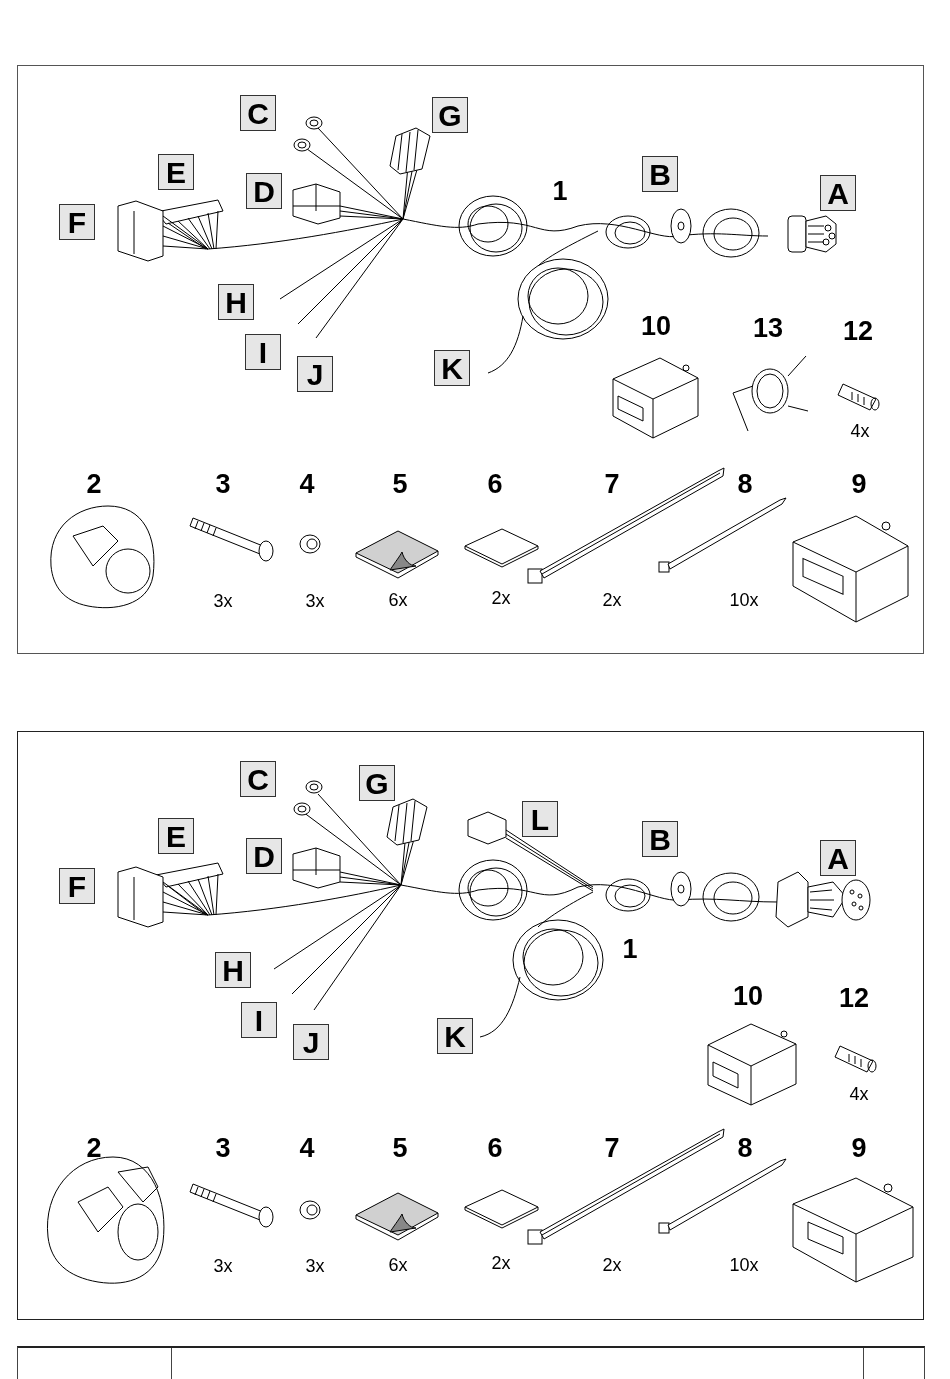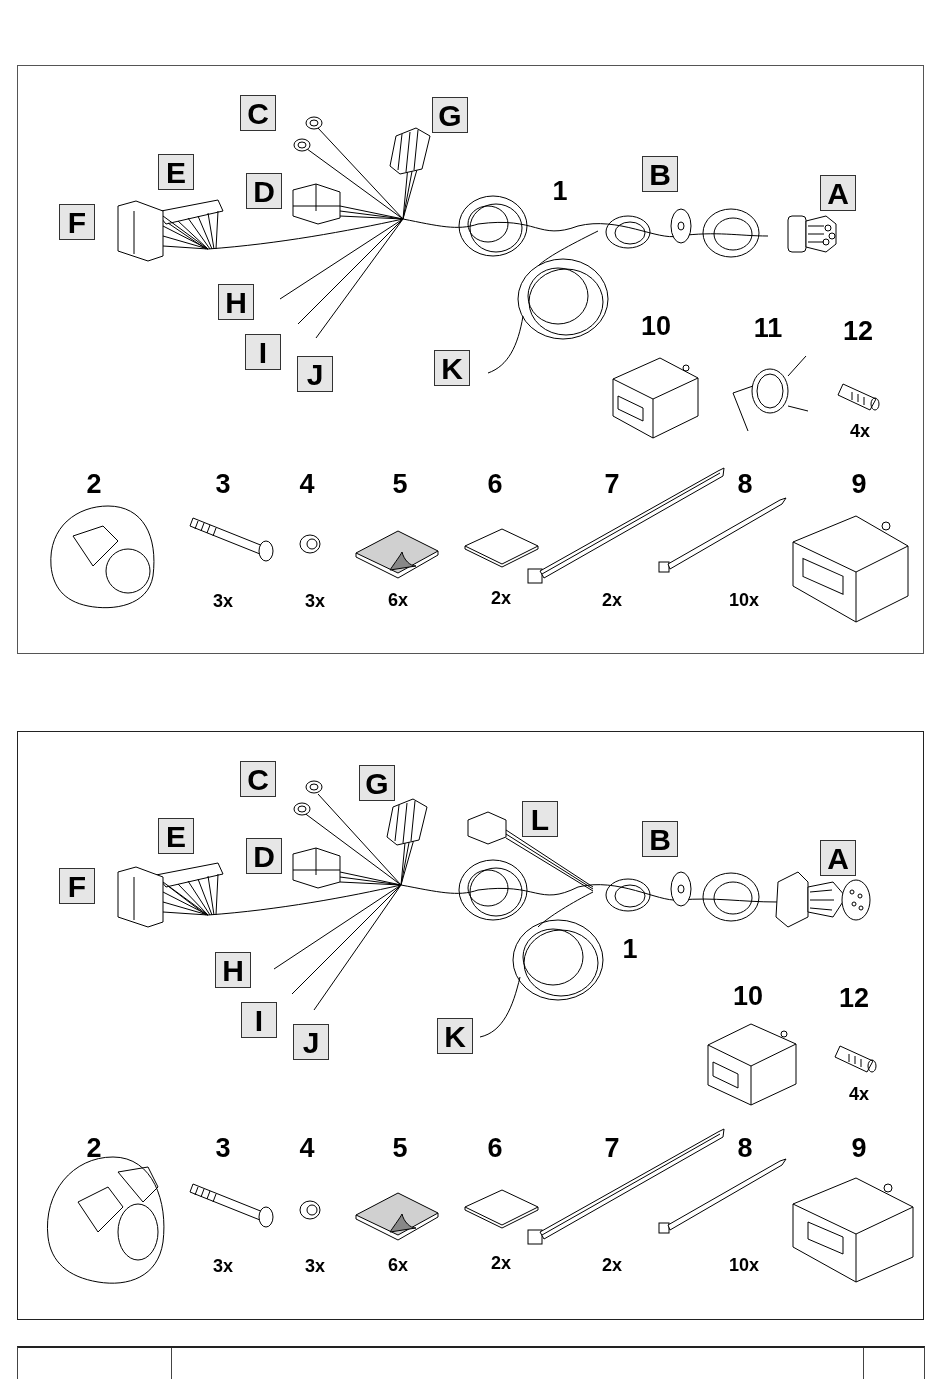--- a/index.html
+++ b/index.html
@@ -8,21 +8,21 @@
   .panel { position: absolute; left: 17px; width: 907px; height: 589px;
            border: 1px solid #555; box-sizing: border-box; background: #fff; }
   #panel-1 { top: 65px; }
   #panel-2 { top: 731px; border-color: #222; }
   .panel svg.art { position: absolute; left: 0; top: 0; width: 907px; height: 589px; }
   .lbl { position: absolute; width: 36px; height: 36px; background: #e6e6e6;
          border: 1px solid #333; box-sizing: border-box; font-weight: bold;
          font-size: 30px; line-height: 35px; text-align: center; color: #000; }
   .num { position: absolute; font-weight: bold; font-size: 27px; color: #000;
          transform: translateX(-50%); white-space: nowrap; }
-  .qty { position: absolute; font-weight: bold; font-size: 18px; color: #000;
+  .qty { position: absolute; font-weight: normal; font-size: 18px; color: #000;
          transform: translateX(-50%); white-space: nowrap; }
   .footer { position: absolute; left: 17px; top: 1346px; width: 908px; height: 40px;
             border-top: 2px solid #222; border-left: 1px solid #444; border-right: 1px solid #444;
             box-sizing: border-box; display: flex; }
   .footer .cell { height: 100%; box-sizing: border-box; }
   .footer .c1 { width: 154px; border-right: 1px solid #444; }
   .footer .c2 { width: 692px; border-right: 1px solid #444; }
   .footer .c3 { flex: 1; }
 </style>
 </head>
@@ -166,21 +166,21 @@
   <div class="num" style="left:542px;top:110px">1</div>
   <div class="num" style="left:76px;top:403px">2</div>
   <div class="num" style="left:205px;top:403px">3</div>
   <div class="num" style="left:289px;top:403px">4</div>
   <div class="num" style="left:382px;top:403px">5</div>
   <div class="num" style="left:477px;top:403px">6</div>
   <div class="num" style="left:594px;top:403px">7</div>
   <div class="num" style="left:727px;top:403px">8</div>
   <div class="num" style="left:841px;top:403px">9</div>
   <div class="num" style="left:638px;top:245px">10</div>
-  <div class="num" style="left:750px;top:247px">11</div>
+  <div class="num" style="left:750px;top:247px">13</div>
   <div class="num" style="left:840px;top:250px">12</div>
 
   <div class="qty" style="left:205px;top:525px">3x</div>
   <div class="qty" style="left:297px;top:525px">3x</div>
   <div class="qty" style="left:380px;top:524px">6x</div>
   <div class="qty" style="left:483px;top:522px">2x</div>
   <div class="qty" style="left:594px;top:524px">2x</div>
   <div class="qty" style="left:726px;top:524px">10x</div>
   <div class="qty" style="left:842px;top:355px">4x</div>
 </div>

